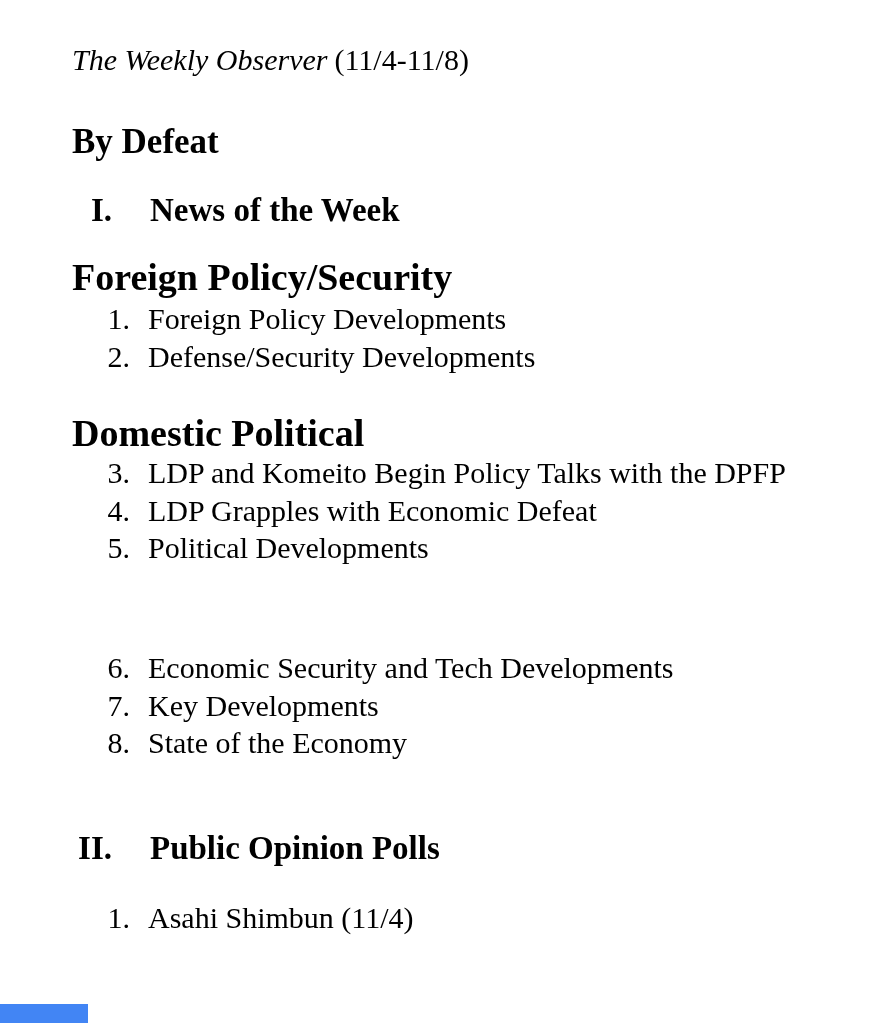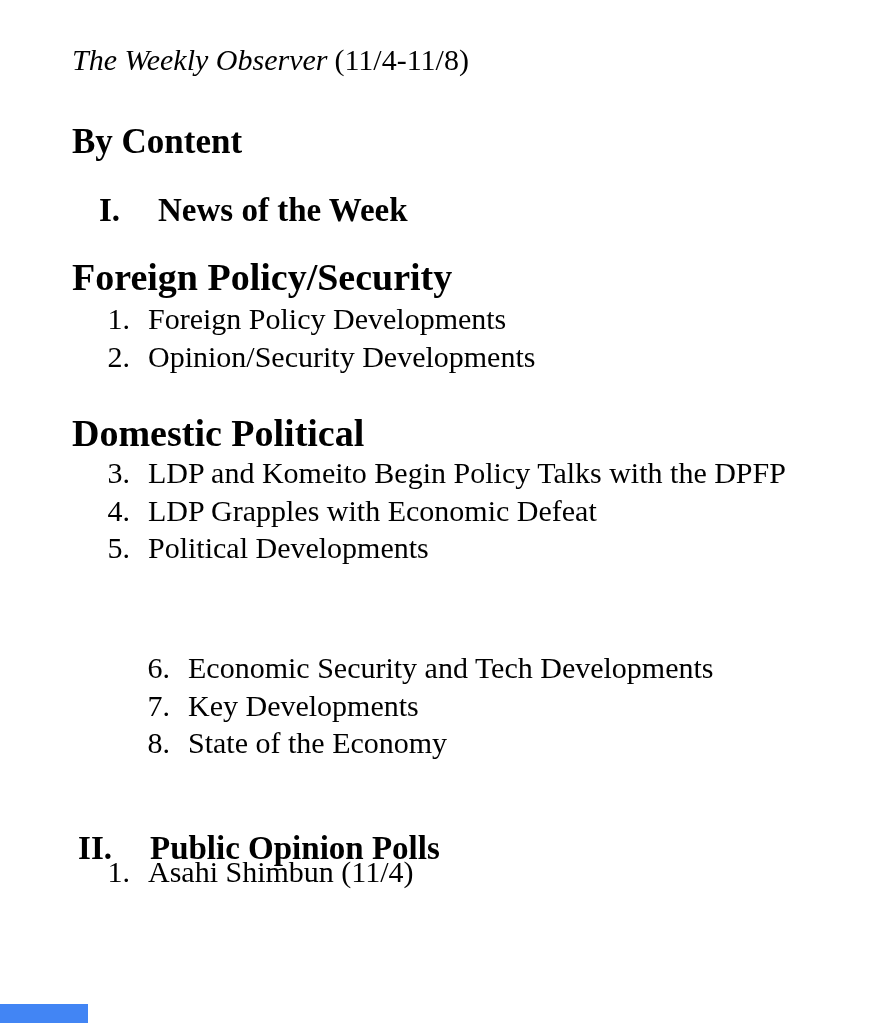--- a/index.html
+++ b/index.html
@@ -11,65 +11,65 @@
     color: #000000;
     font-family: Liberation Serif, serif;
     overflow: hidden;
   }
   .abs { position: absolute; left: 72px; white-space: nowrap; }
   .masthead { top: 43px; font-size: 30px; line-height: 1.15; }
   .masthead .ital { font-style: italic; }
   .masthead .dates { margin-left: 7px; }
   .h-main { top: 122px; font-size: 35px; font-weight: bold; line-height: 1.15; }
   .h-roman { left: 0; font-size: 33px; font-weight: bold; line-height: 1.15; }
-  .h-roman-1 { top: 192px; margin-left: 8px; }
+  .h-roman-1 { top: 192px; }
   .h-roman-2 { top: 830px; }
   .rn { display: inline-block; width: 112px; text-align: right; }
   .rn-title { margin-left: 38px; }
   .grp-h { font-size: 38px; font-weight: bold; line-height: 1.15; }
   .grp-h-1 { top: 256px; }
   .grp-h-2 { top: 412px; }
   .grp-h-3 { top: 605px; }
   .list { left: 0; font-size: 30px; line-height: 37.5px; margin-top: 8px; }
   .list-1 { top: 292px; }
   .list-2 { top: 446px; }
-  .list-3 { top: 641px; padding-left: 40px; }
-  .list-4 { top: 845px; }
+  .list-3 { top: 641px; }
+  .list-4 { top: 891px; }
   .num { display: inline-block; width: 130px; text-align: right; }
   .itxt { margin-left: 18px; }
   .sel-bar {
     position: absolute;
     left: 0; top: 1004px;
     width: 88px; height: 19px;
     background: #4285f4;
   }
 </style>
 </head>
 <body>
 
 <div class="page">
 
   <div class="abs masthead">
     <span class="ital">The Weekly Observer</span><span class="dates">(11/4-11/8)</span>
   </div>
 
-  <div class="abs h-main">By Content</div>
+  <div class="abs h-main">By Defeat</div>
 
   <div class="abs h-roman h-roman-1">
     <span class="rn">I.</span><span class="rn-title">News of the Week</span>
   </div>
 
   <div class="abs grp-h grp-h-1">Foreign Policy/Security</div>
 
   <div class="abs list list-1">
     <div>
       <span class="num">1.</span><span class="itxt">Foreign Policy Developments</span>
     </div>
     <div>
-      <span class="num">2.</span><span class="itxt">Opinion/Security Developments</span>
+      <span class="num">2.</span><span class="itxt">Defense/Security Developments</span>
     </div>
   </div>
 
   <div class="abs grp-h grp-h-2">Domestic Political</div>
 
   <div class="abs list list-2">
     <div>
       <span class="num">3.</span><span class="itxt">LDP and Komeito Begin Policy Talks with the DPFP</span>
     </div>
     <div>

